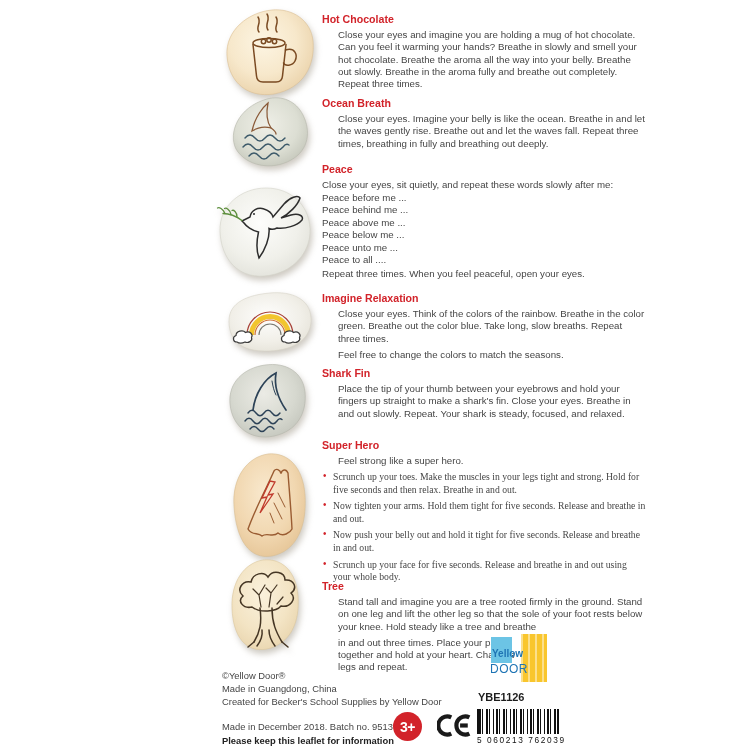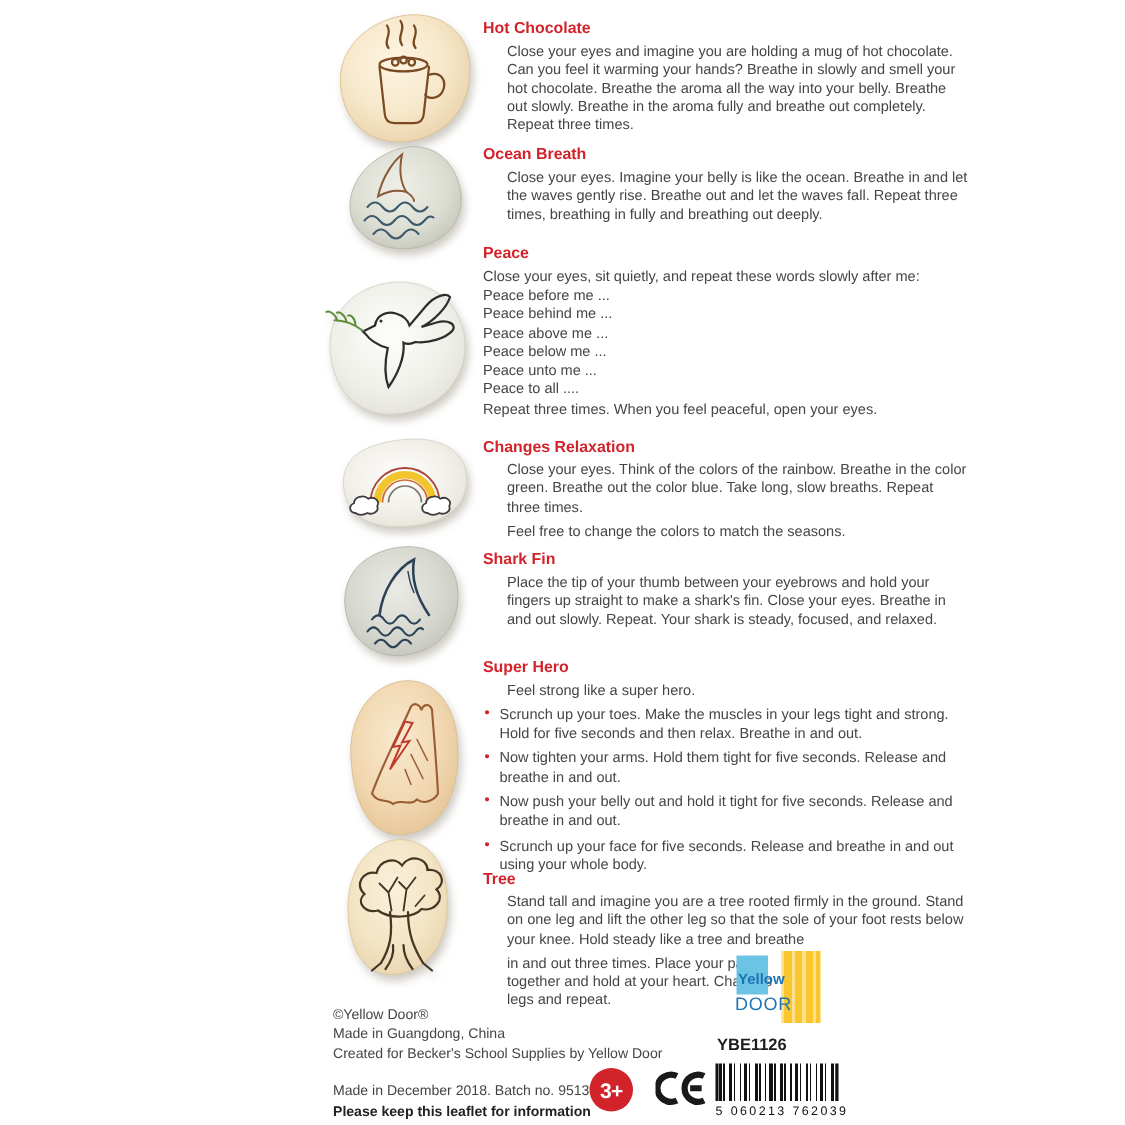--- a/index.html
+++ b/index.html
@@ -7,21 +7,21 @@
     position:relative; width:654px; height:750px; background:#ffffff;
     font-family:"Liberation Sans", sans-serif; overflow:hidden;
   }
   
   .section { position:absolute; left:322px; width:324px; }
   .section h3 { margin:0 0 4px 0; font-size:10.6px; line-height:12px; font-weight:bold; color:var(--heading-red); }
   .section p { margin:0 0 4px 16px; font-size:9.7px; line-height:12.3px; color:var(--body-text); }
   .peace-line { margin:0 !important; line-height:12.55px !important; }
   .peace-outro { margin-top:1px !important; }
   ul.bullets { margin:1px 0 0 0; padding:0; list-style:none; }
-  ul.bullets li { position:relative; padding-left:11px; margin-bottom:4.5px; font-size:9.7px; line-height:12.3px; color:var(--body-text); }
+  ul.bullets li { position:relative; padding-left:11px; margin-bottom:4.5px; font-size:9.7px; line-height:12.3px; color:var(--body-text);font-family:Liberation Serif, serif; }
   ul.bullets li::before { content:"\2022"; position:absolute; left:1px; top:-1px; color:var(--heading-red); font-weight:bold; }
   .narrow { width:186px; }
   
   .stone { position:absolute; filter:drop-shadow(2px 4px 3px rgba(125,115,95,0.38)); }
   
   .footer-left { position:absolute; left:222px; top:669px; font-size:9.4px; line-height:13px; color:var(--body-text); }
   .footer-batch { position:absolute; left:222px; top:720px; font-size:9.4px; line-height:13.5px; color:var(--body-text); }
   .footer-batch .bold { font-weight:bold; color:#222; }
   .badge-age {
     position:absolute; left:393px; top:712px; width:29px; height:29px; border-radius:50%;
@@ -220,21 +220,21 @@
     <p class="peace-line">Peace to all ....</p>
     <p class="peace-line peace-outro">Repeat three times. When you feel peaceful, open your eyes.</p>
   </section>
 
   <section class="section" style="top:97px">
     <h3>Ocean Breath</h3>
     <p>Close your eyes. Imagine your belly is like the ocean. Breathe in and let the waves gently rise. Breathe out and let the waves fall. Repeat three times, breathing in fully and breathing out deeply.</p>
   </section>
 
   <section class="section" style="top:292px">
-    <h3>Changes Relaxation</h3>
+    <h3>Imagine Relaxation</h3>
     <p>Close your eyes. Think of the colors of the rainbow. Breathe in the color green. Breathe out the color blue. Take long, slow breaths. Repeat three times.</p>
     <p>Feel free to change the colors to match the seasons.</p>
   </section>
 
   <section class="section" style="top:367px">
     <h3>Shark Fin</h3>
     <p>Place the tip of your thumb between your eyebrows and hold your fingers up straight to make a shark's fin. Close your eyes. Breathe in and out slowly. Repeat. Your shark is steady, focused, and relaxed.</p>
   </section>
 
   <section class="section" style="top:439px">

